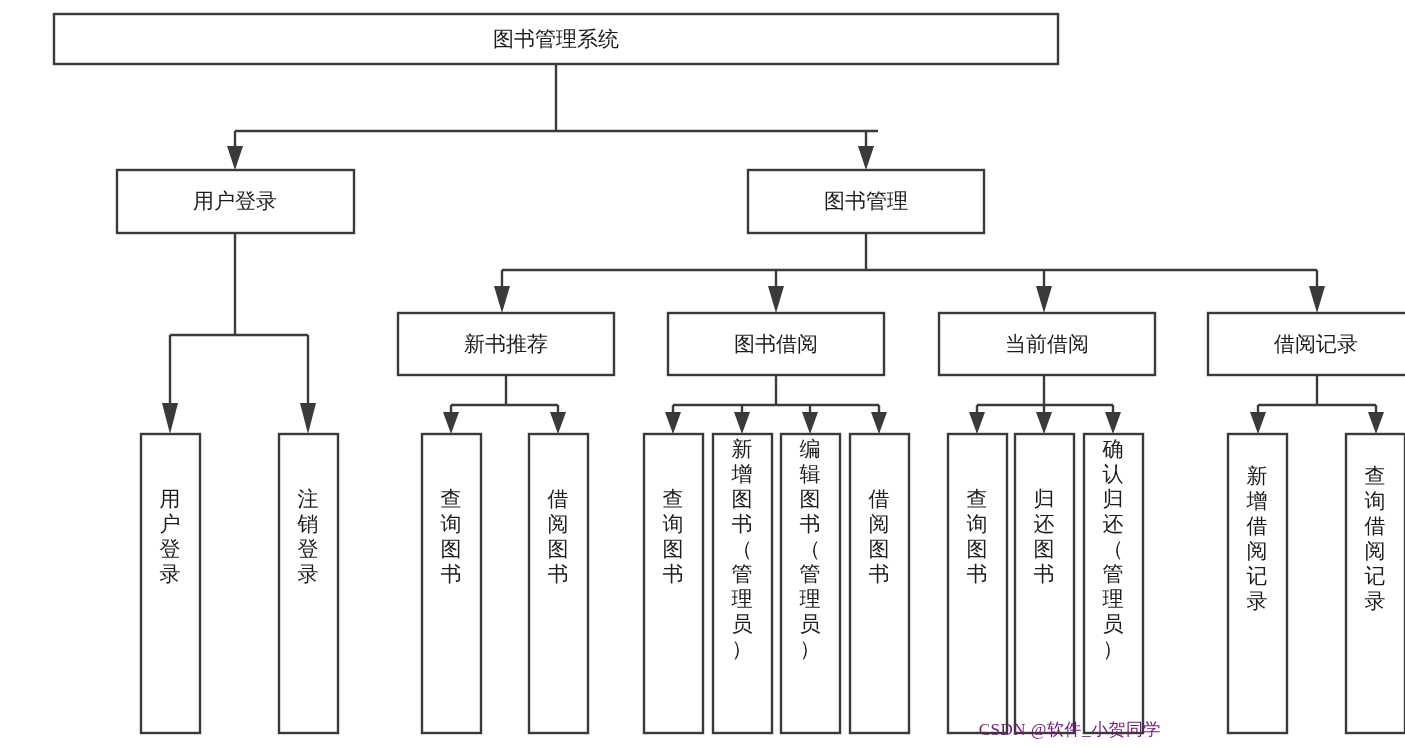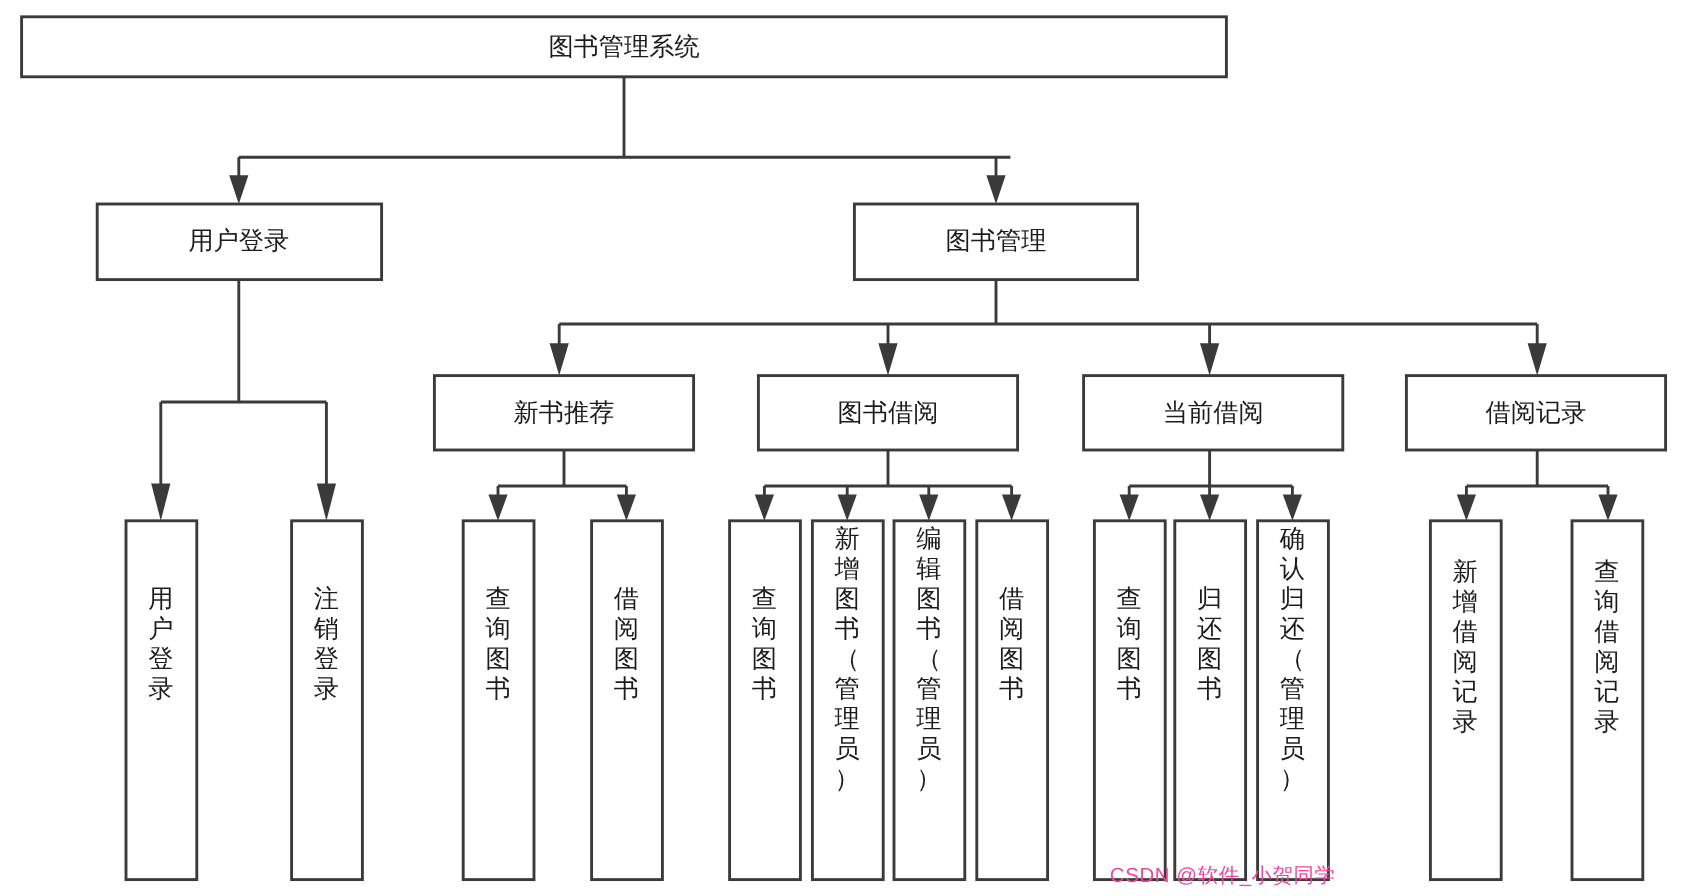--- a/index.html
+++ b/index.html
@@ -13,20 +13,21 @@
     font-family: "Liberation Sans", "DejaVu Sans", sans-serif;
     overflow: hidden;
     position: relative;
   }
   #diagram-root {
     position: absolute;
     left: 0;
     top: 0;
     width: 1133px;
     height: 747px;
+    padding-left: 36px;
   }
   svg.diagram {
     display: block;
     width: 1405px;
     height: 747px;
   }
   .node-rect {
     fill: #ffffff;
     stroke: #3a3a3a;
     stroke-width: 2.4;
@@ -49,25 +50,25 @@
     dominant-baseline: middle;
   }
   .node-label-vertical {
     fill: #1c1c1c;
     font-family: "Liberation Sans", "DejaVu Sans", sans-serif;
     font-size: 21px;
     text-anchor: middle;
   }
   .watermark {
     position: absolute;
-    right: 20px;
+    right: 8px;
     bottom: 6px;
-    font-family: Liberation Sans, sans-serif;
+    font-family: Liberation Serif, serif;
     font-size: 17px;
-    color: #ec4899;
+    color: #701a75;
     letter-spacing: 0.5px;
     white-space: nowrap;
     user-select: none;
   }
 </style>
 </head>
 <body>
 
 <div id="diagram-root">
   <svg class="diagram" viewBox="0 0 1405 747">

